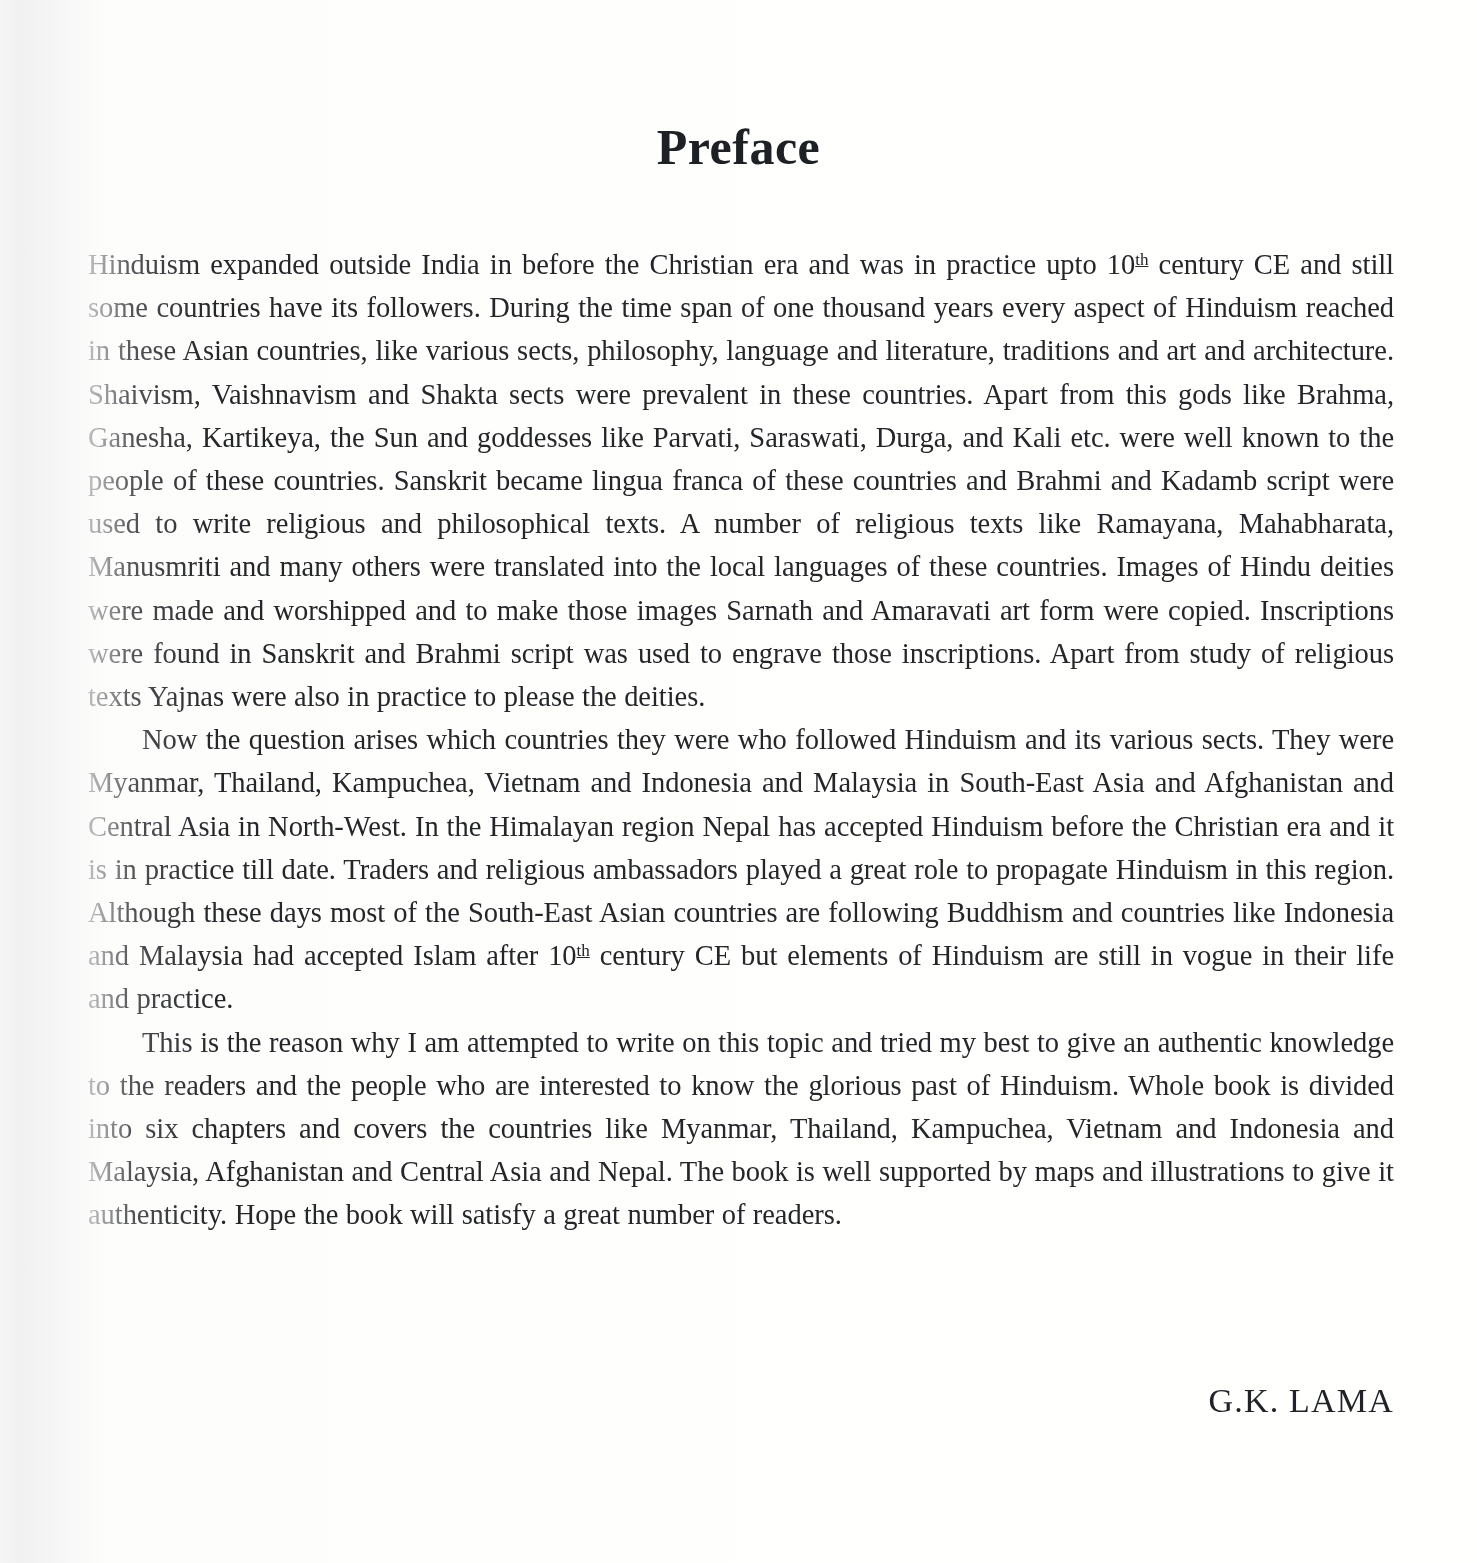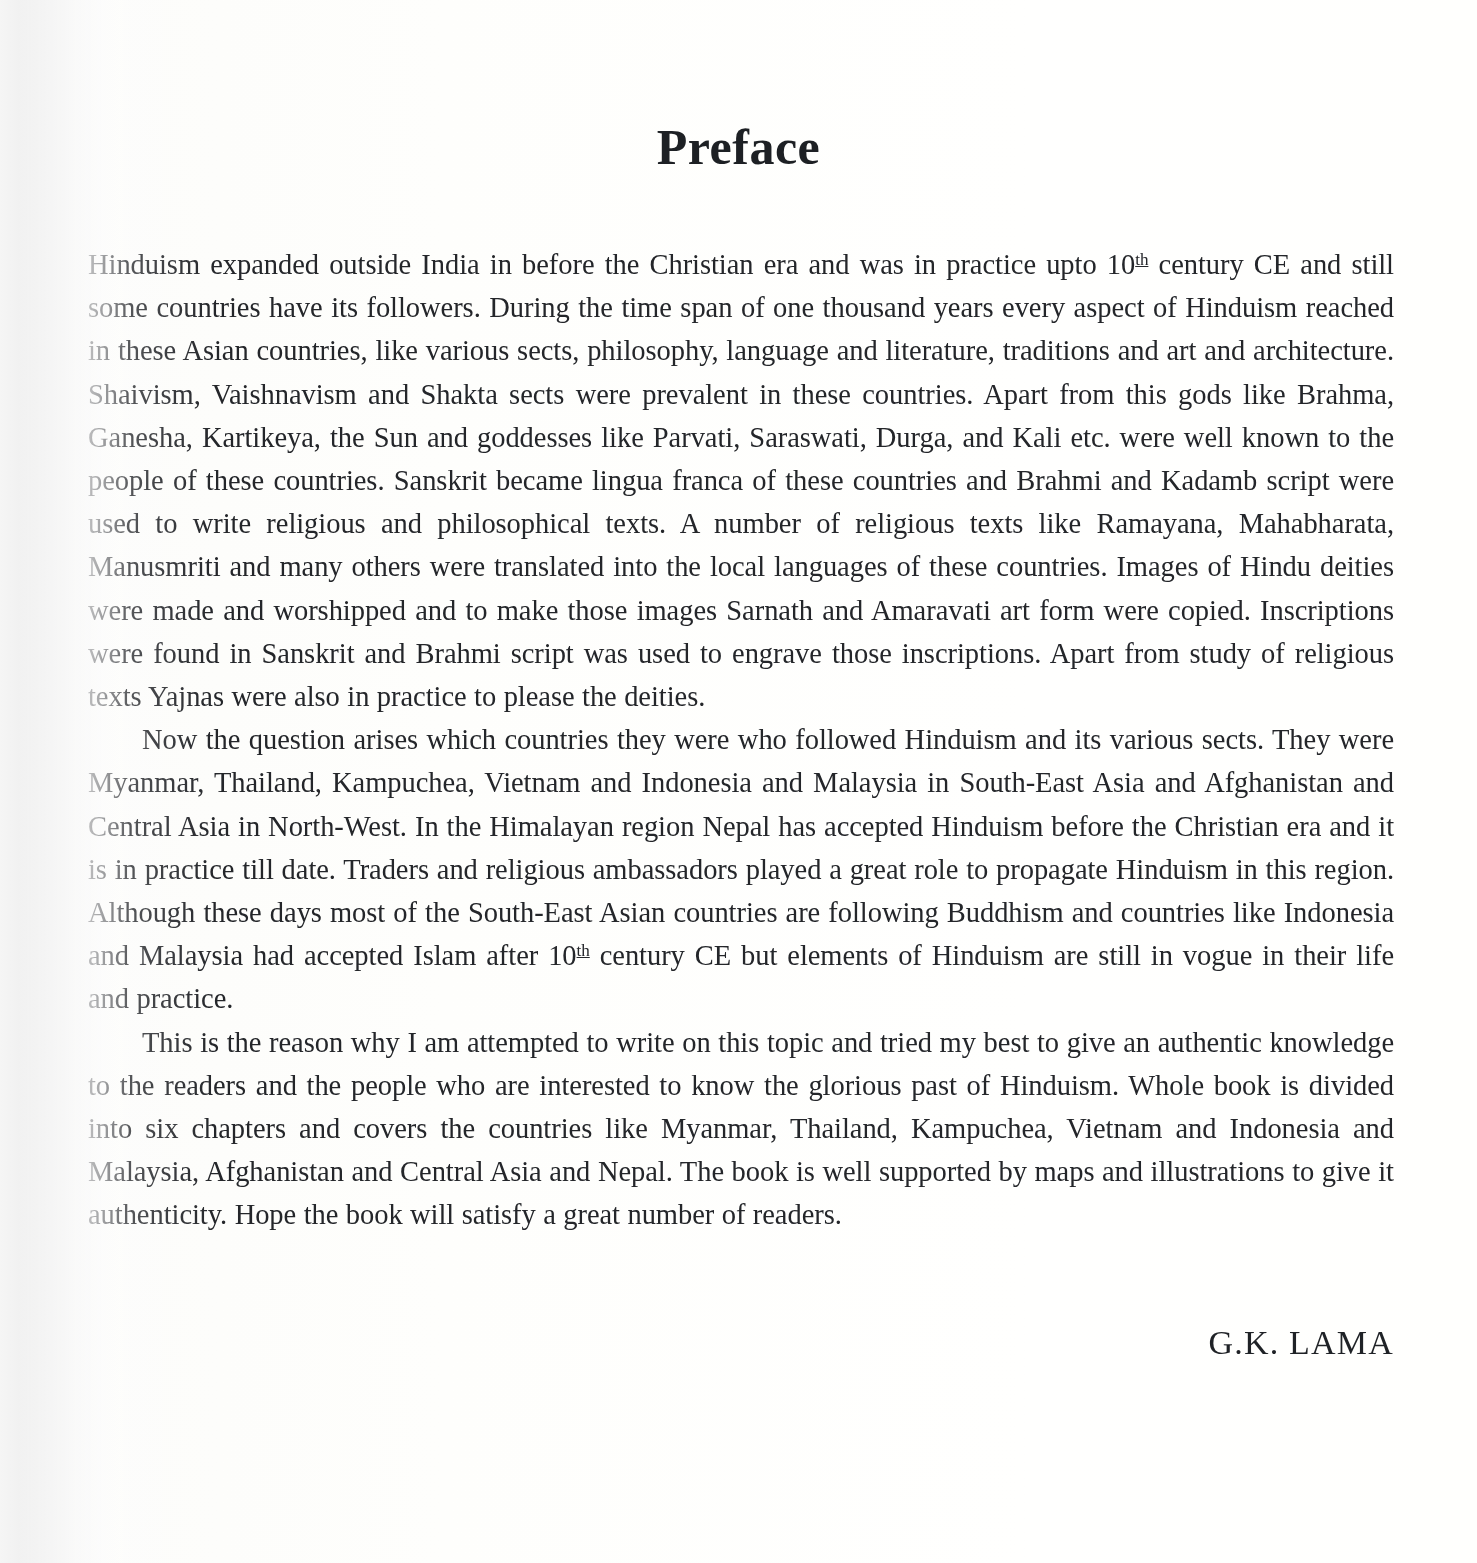--- a/index.html
+++ b/index.html
@@ -105,21 +105,21 @@
 
   sup.ord {
     font-size: 0.60em;
     vertical-align: 0.52em;
     line-height: 0;
     text-decoration: underline;
   }
 
   .signature {
     position: absolute;
-    top: 1324px;
+    top: 1382px;
     left: 88px;
     width: 1306px;
     text-align: right;
     font-size: 34px;
     letter-spacing: 1.2px;
     color: #1f2226;
     font-family: "Liberation Serif", "DejaVu Serif", serif;
     padding-right: 18px;
   }
 </style>

